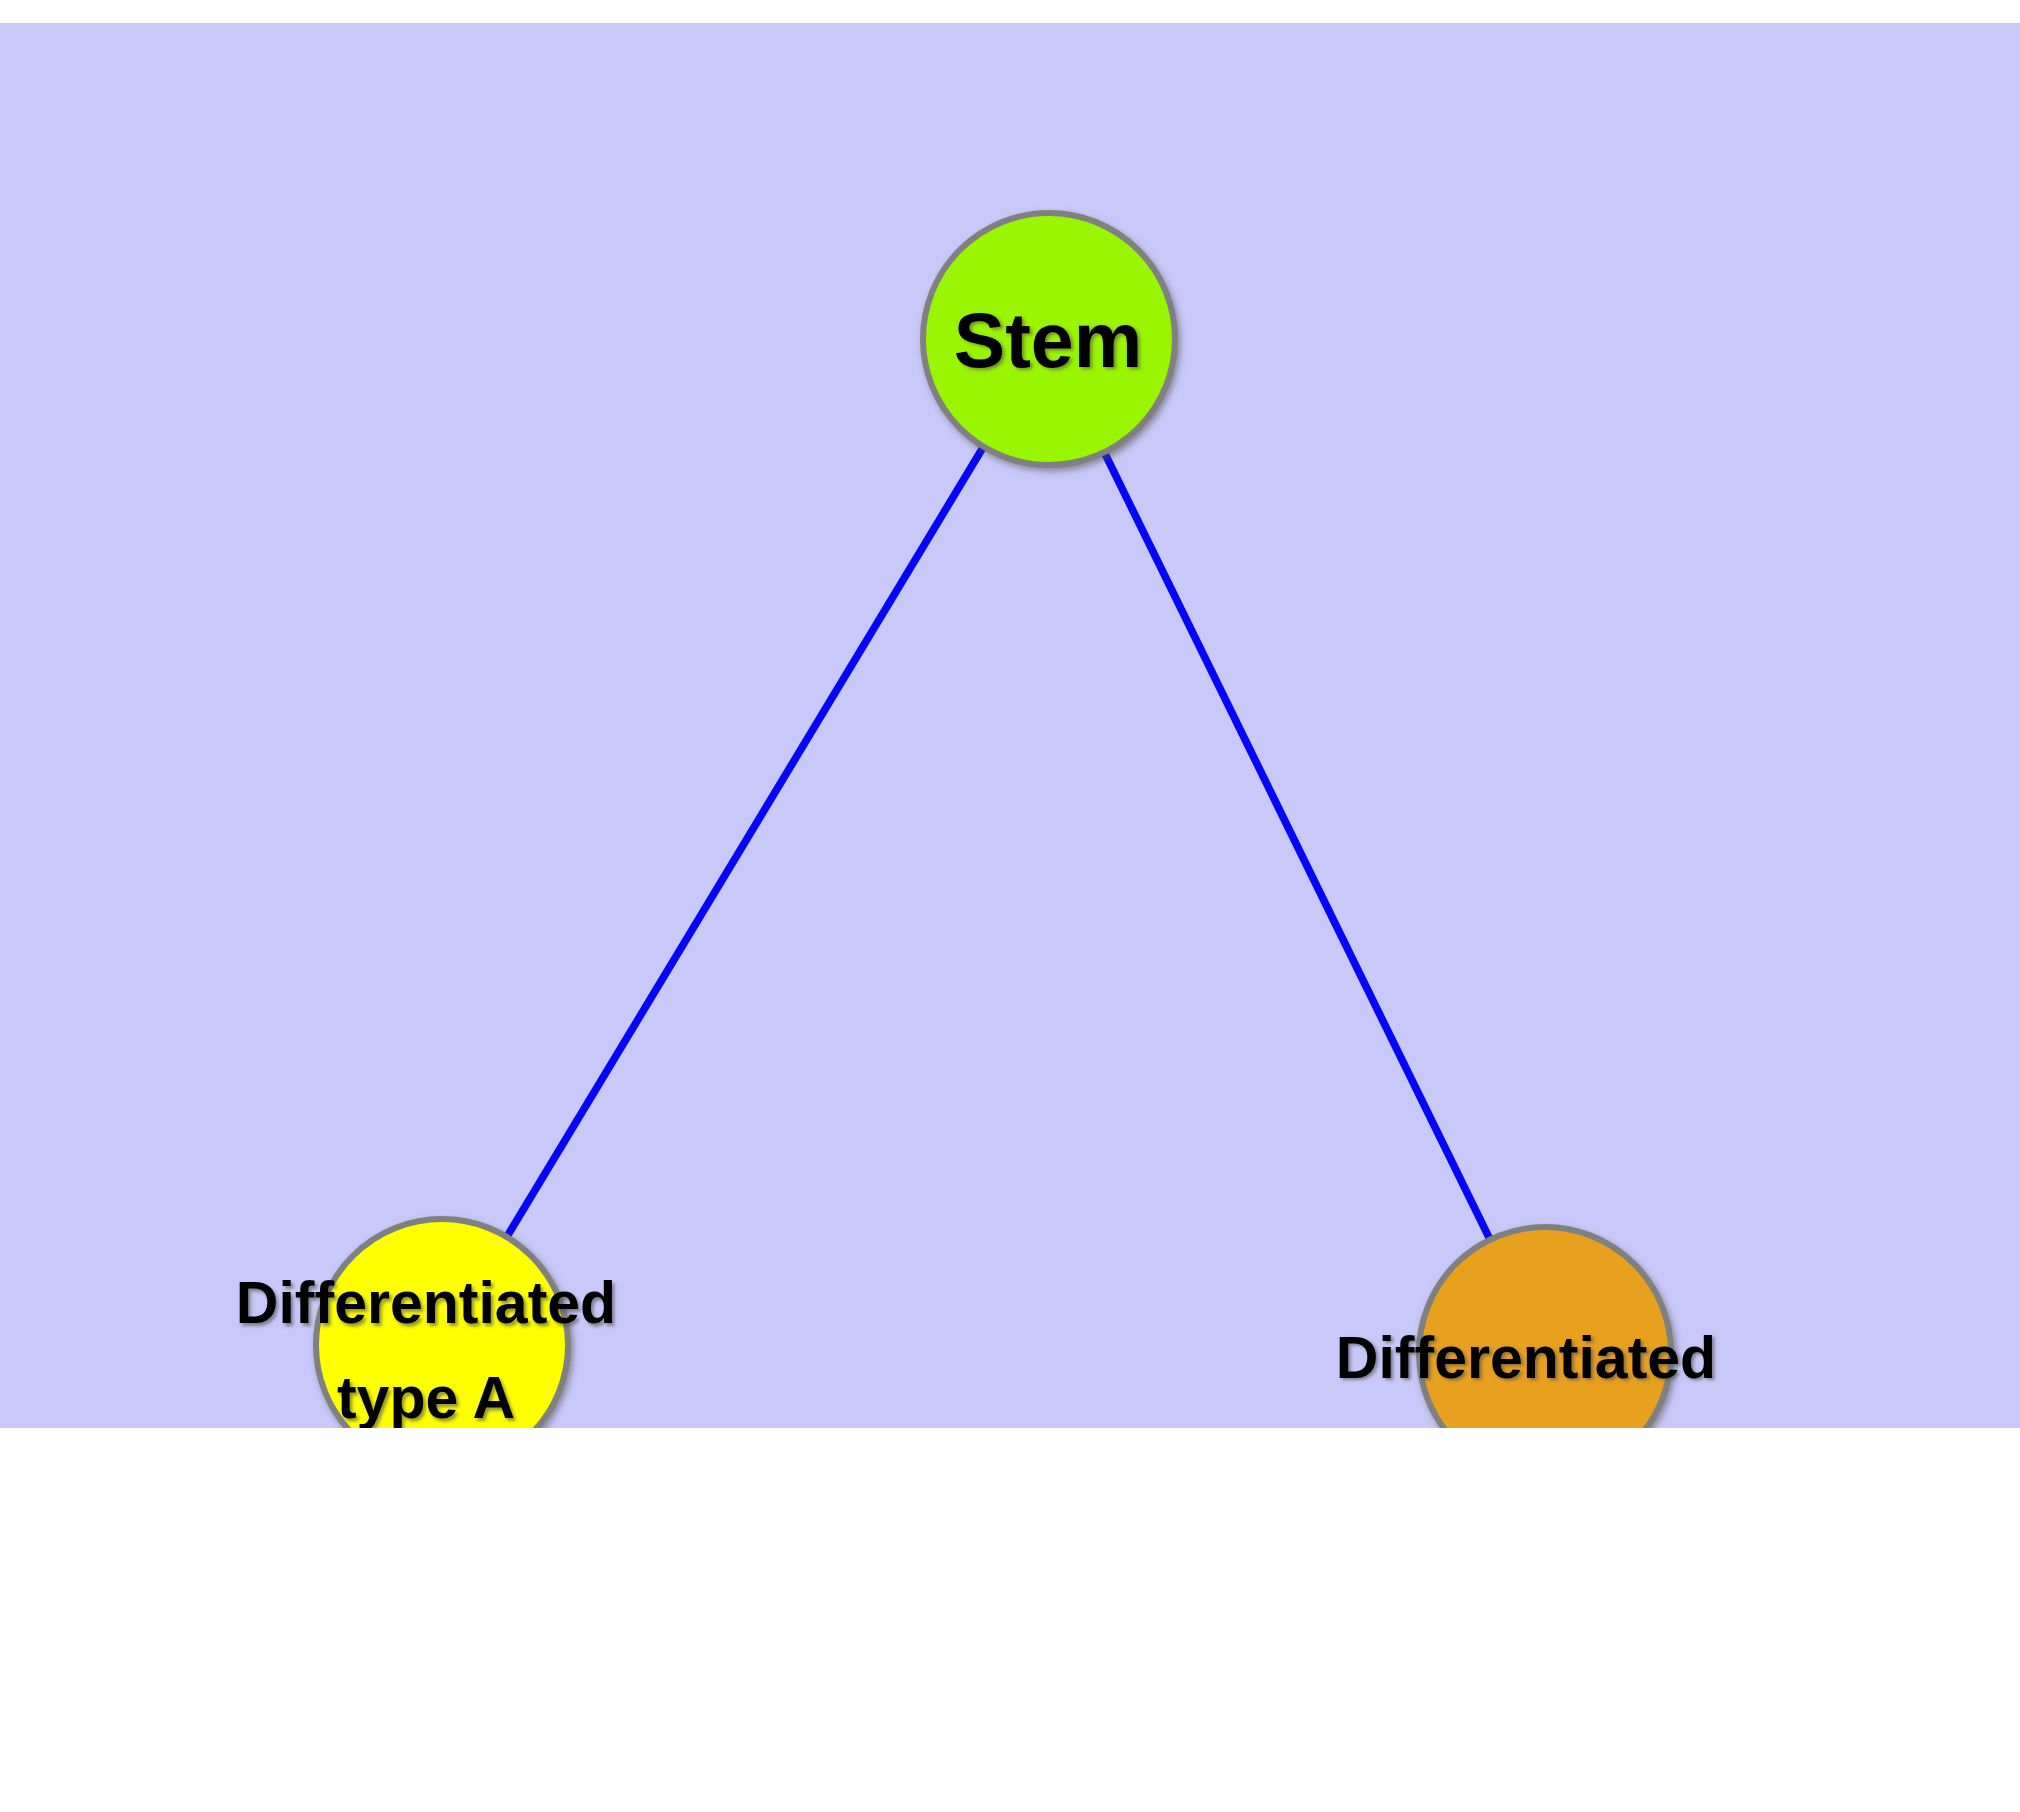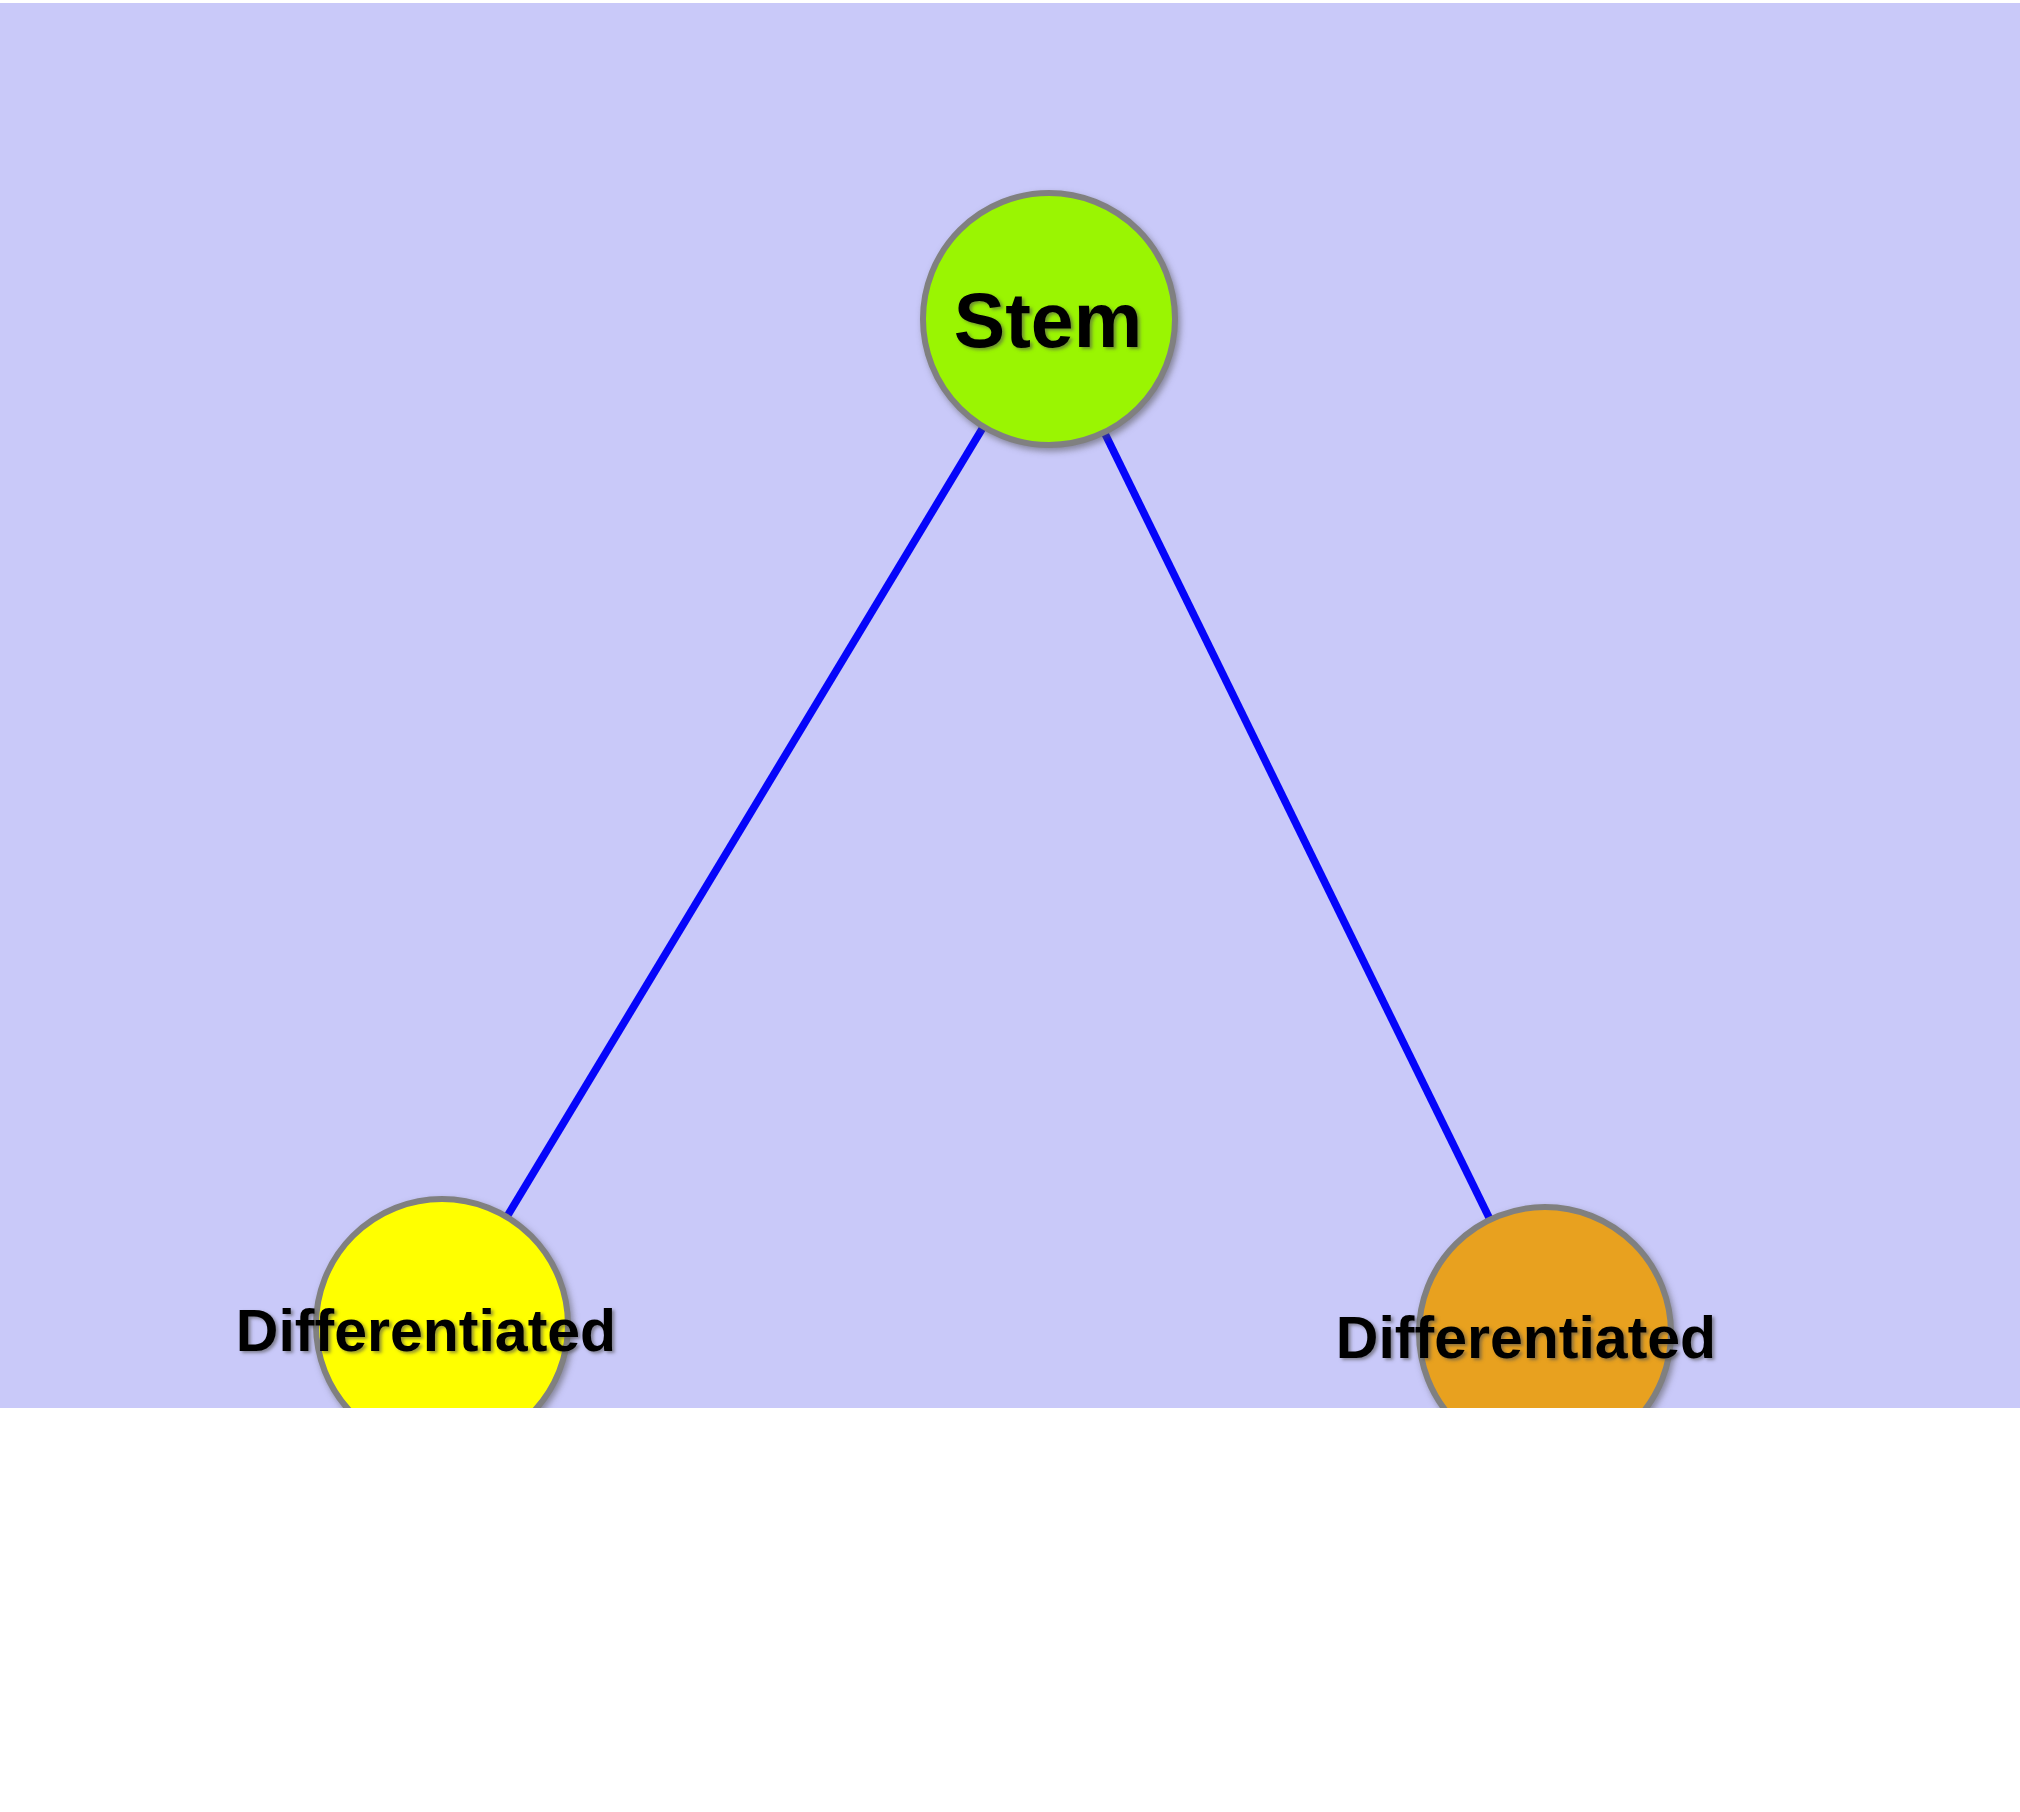--- a/index.html
+++ b/index.html
@@ -6,20 +6,21 @@
     margin: 0;
     padding: 0;
     background: #ffffff;
   }
   .canvas {
     position: relative;
     width: 2021px;
     height: 1408px;
     overflow: hidden;
     font-family: "Liberation Sans", sans-serif;
+    margin-top: 20px;
   }
   .top-strip {
     position: absolute;
     left: 0;
     top: 0;
     width: 100%;
     height: 3.4px;
   }
   svg.edges {
     position: absolute;
@@ -79,20 +80,21 @@
   <div class="node stem" style="background-color: rgb(154, 245, 2); border-color: rgb(128, 128, 128);"></div>
 
   <div class="node type-a" style="background-color: rgb(255, 255, 0); border-color: rgb(128, 128, 128);"></div>
 
   <div class="node type-b" style="background-color: rgb(232, 161, 31); border-color: rgb(128, 128, 128);"></div>
 
   <div class="label stem-label" style="color: rgb(0, 0, 0);">Stem</div>
 
   <div class="label two-line type-a-label" style="color: rgb(0, 0, 0);">
     <span>Differentiated</span>
+    <span>type A</span>
   </div>
 
   <div class="label two-line type-b-label" style="color: rgb(0, 0, 0);">
     <span>Differentiated</span>
   </div>
 
 </div>
 
 
 </body></html>

